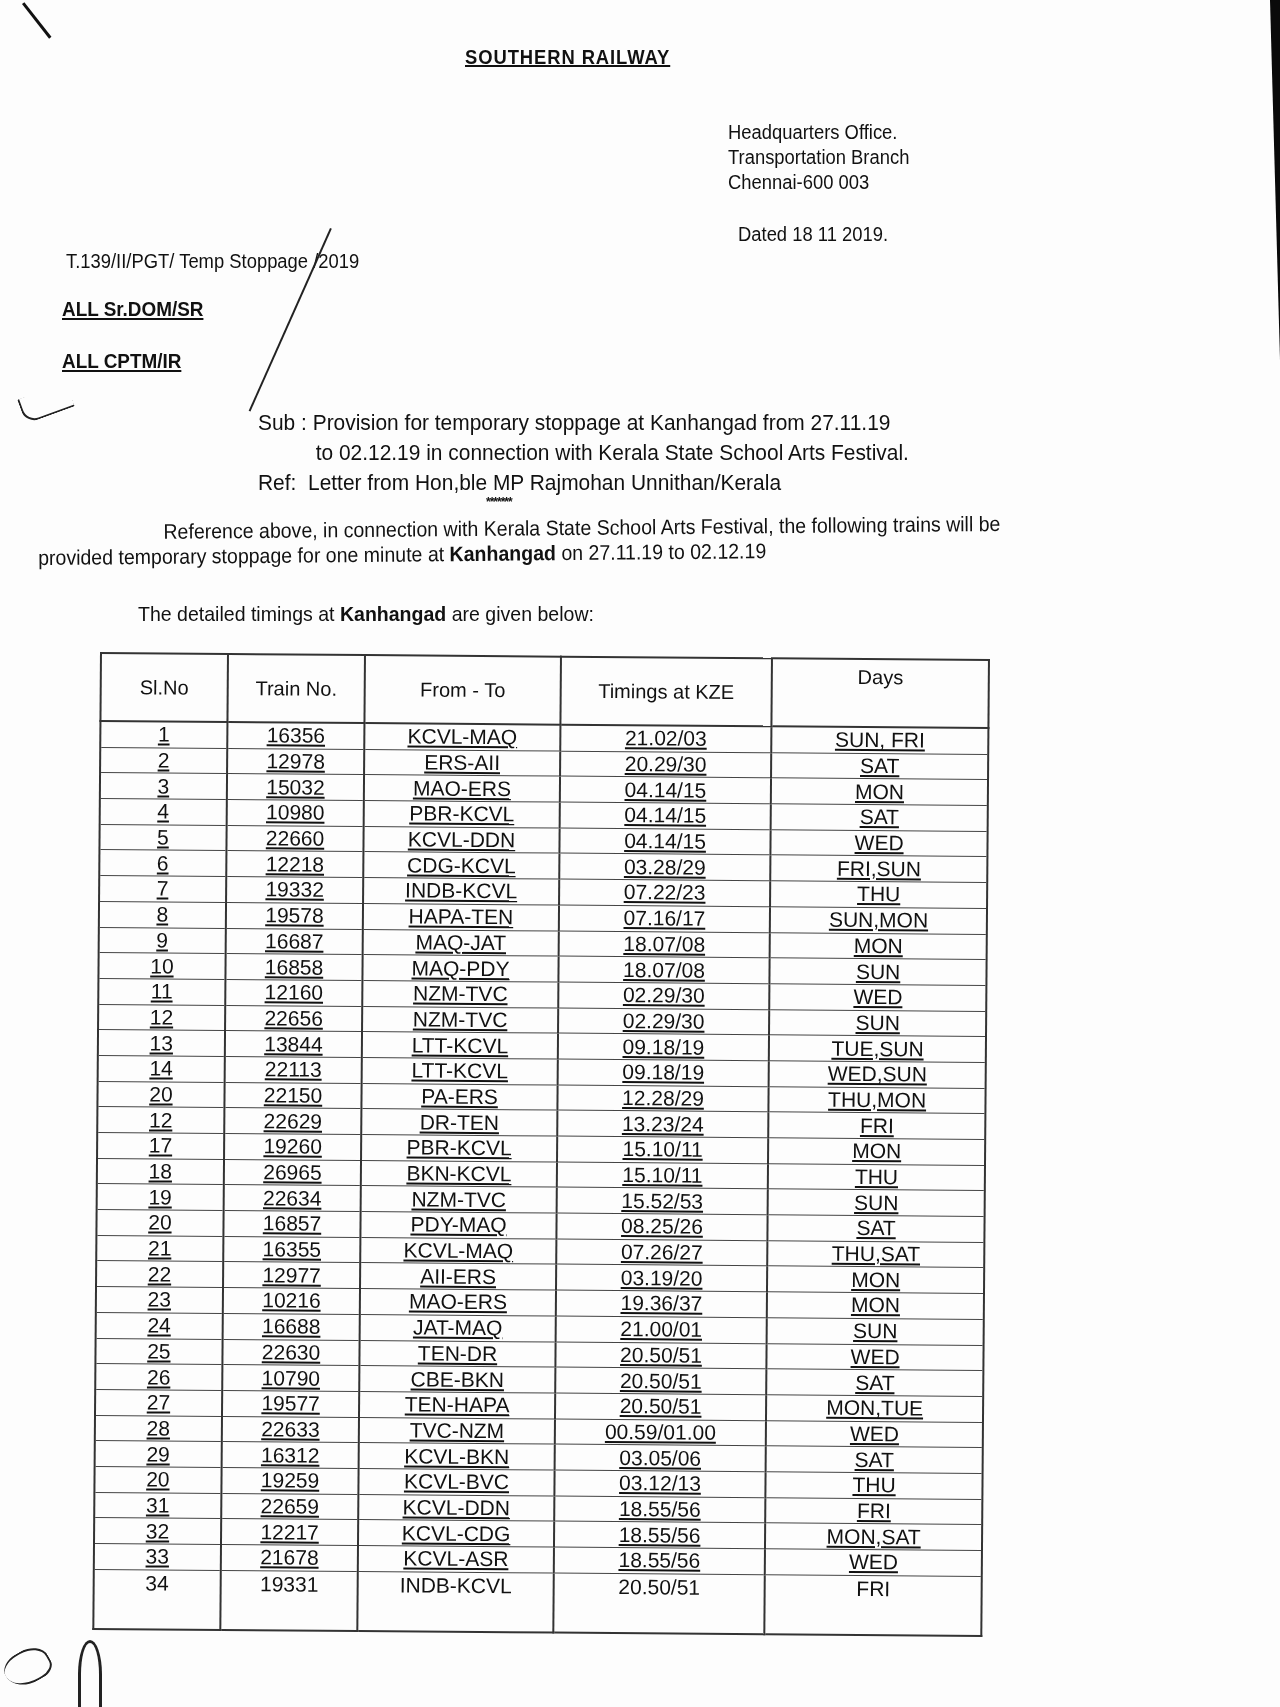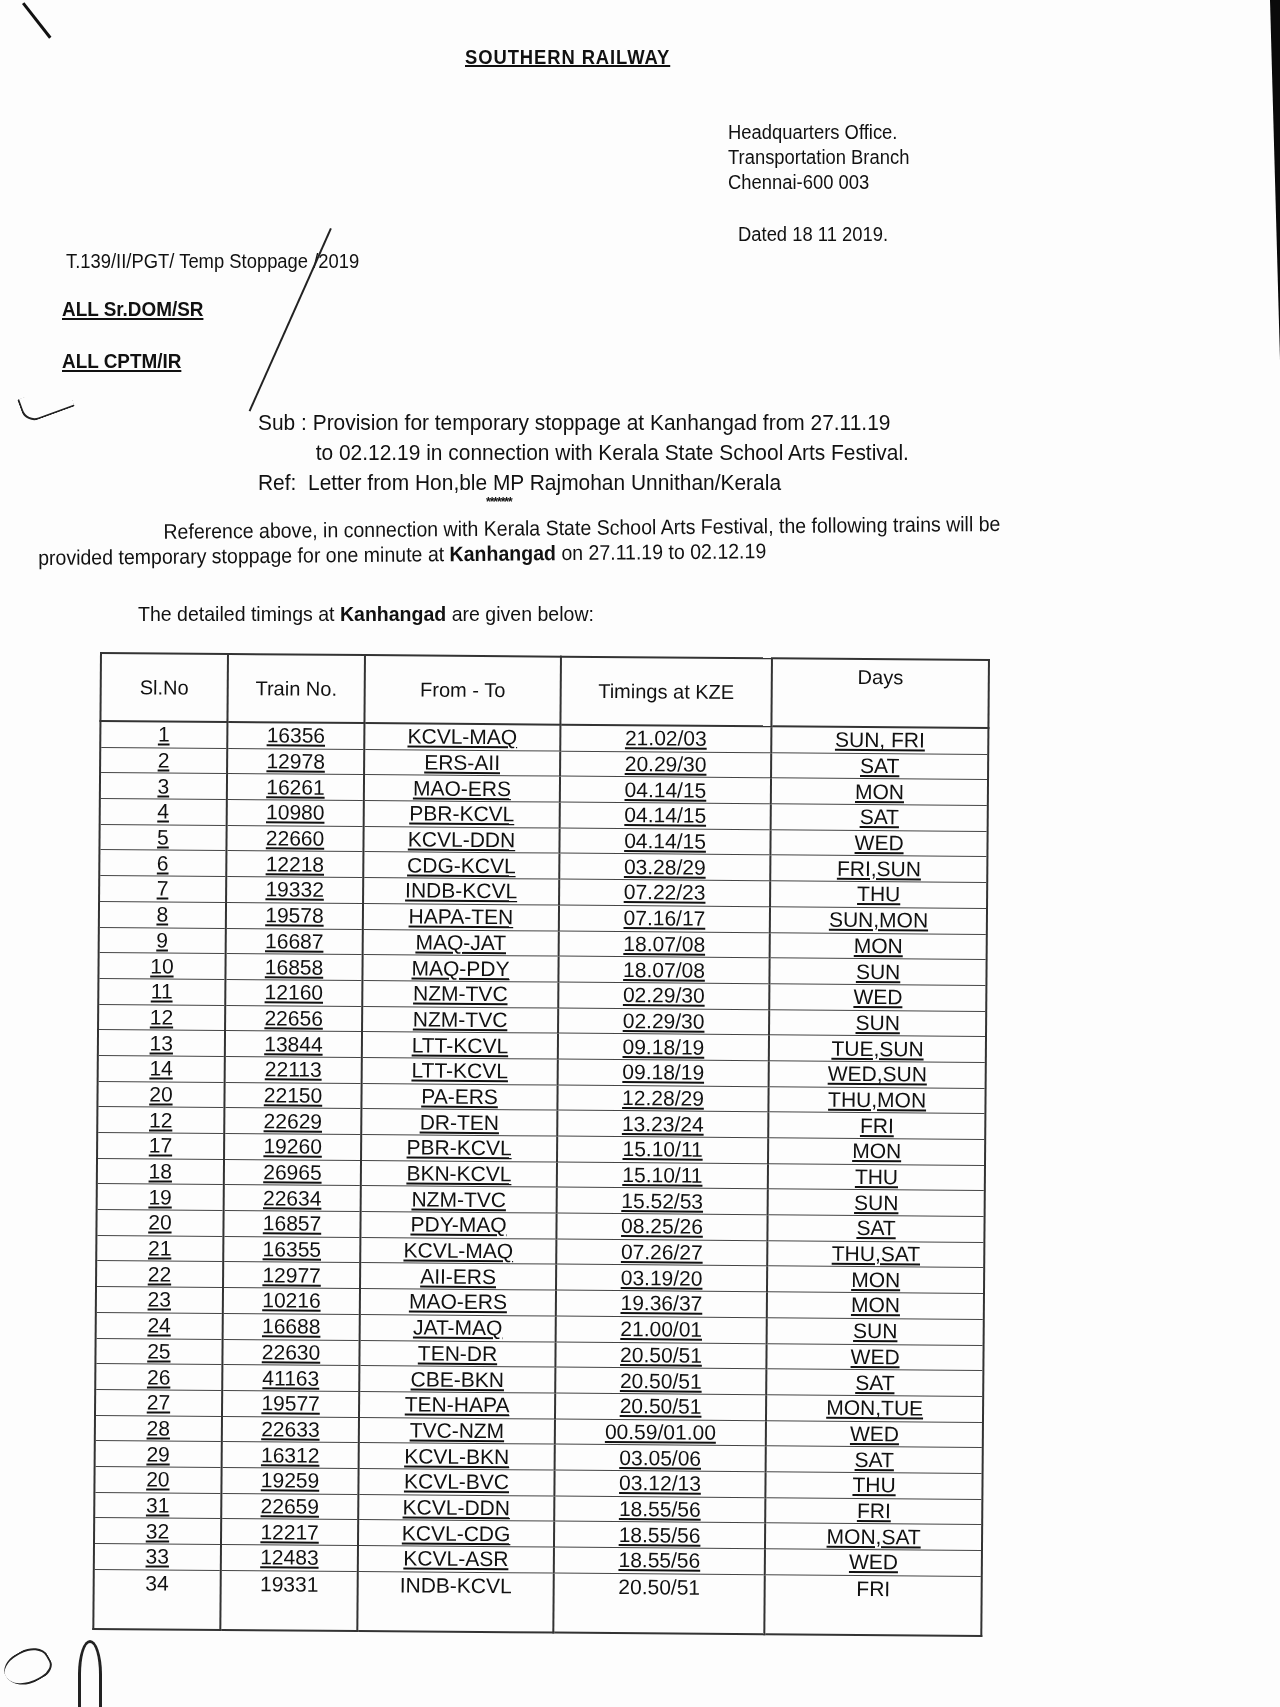--- a/index.html
+++ b/index.html
@@ -113,21 +113,21 @@
         </tr>
         <tr>
           <td>2</td>
           <td>12978</td>
           <td>ERS-AII</td>
           <td>20.29/30</td>
           <td>SAT</td>
         </tr>
         <tr>
           <td>3</td>
-          <td>16261</td>
+          <td>15032</td>
           <td>MAO-ERS</td>
           <td>04.14/15</td>
           <td>MON</td>
         </tr>
         <tr>
           <td>4</td>
           <td>10980</td>
           <td>PBR-KCVL</td>
           <td>04.14/15</td>
           <td>SAT</td>
@@ -274,21 +274,21 @@
         </tr>
         <tr>
           <td>25</td>
           <td>22630</td>
           <td>TEN-DR</td>
           <td>20.50/51</td>
           <td>WED</td>
         </tr>
         <tr>
           <td>26</td>
-          <td>41163</td>
+          <td>10790</td>
           <td>CBE-BKN</td>
           <td>20.50/51</td>
           <td>SAT</td>
         </tr>
         <tr>
           <td>27</td>
           <td>19577</td>
           <td>TEN-HAPA</td>
           <td>20.50/51</td>
           <td>MON,TUE</td>
@@ -323,21 +323,21 @@
         </tr>
         <tr>
           <td>32</td>
           <td>12217</td>
           <td>KCVL-CDG</td>
           <td>18.55/56</td>
           <td>MON,SAT</td>
         </tr>
         <tr>
           <td>33</td>
-          <td>12483</td>
+          <td>21678</td>
           <td>KCVL-ASR</td>
           <td>18.55/56</td>
           <td>WED</td>
         </tr>
         <tr class="last">
           <td>34</td>
           <td>19331</td>
           <td>INDB-KCVL</td>
           <td>20.50/51</td>
           <td>FRI</td>

